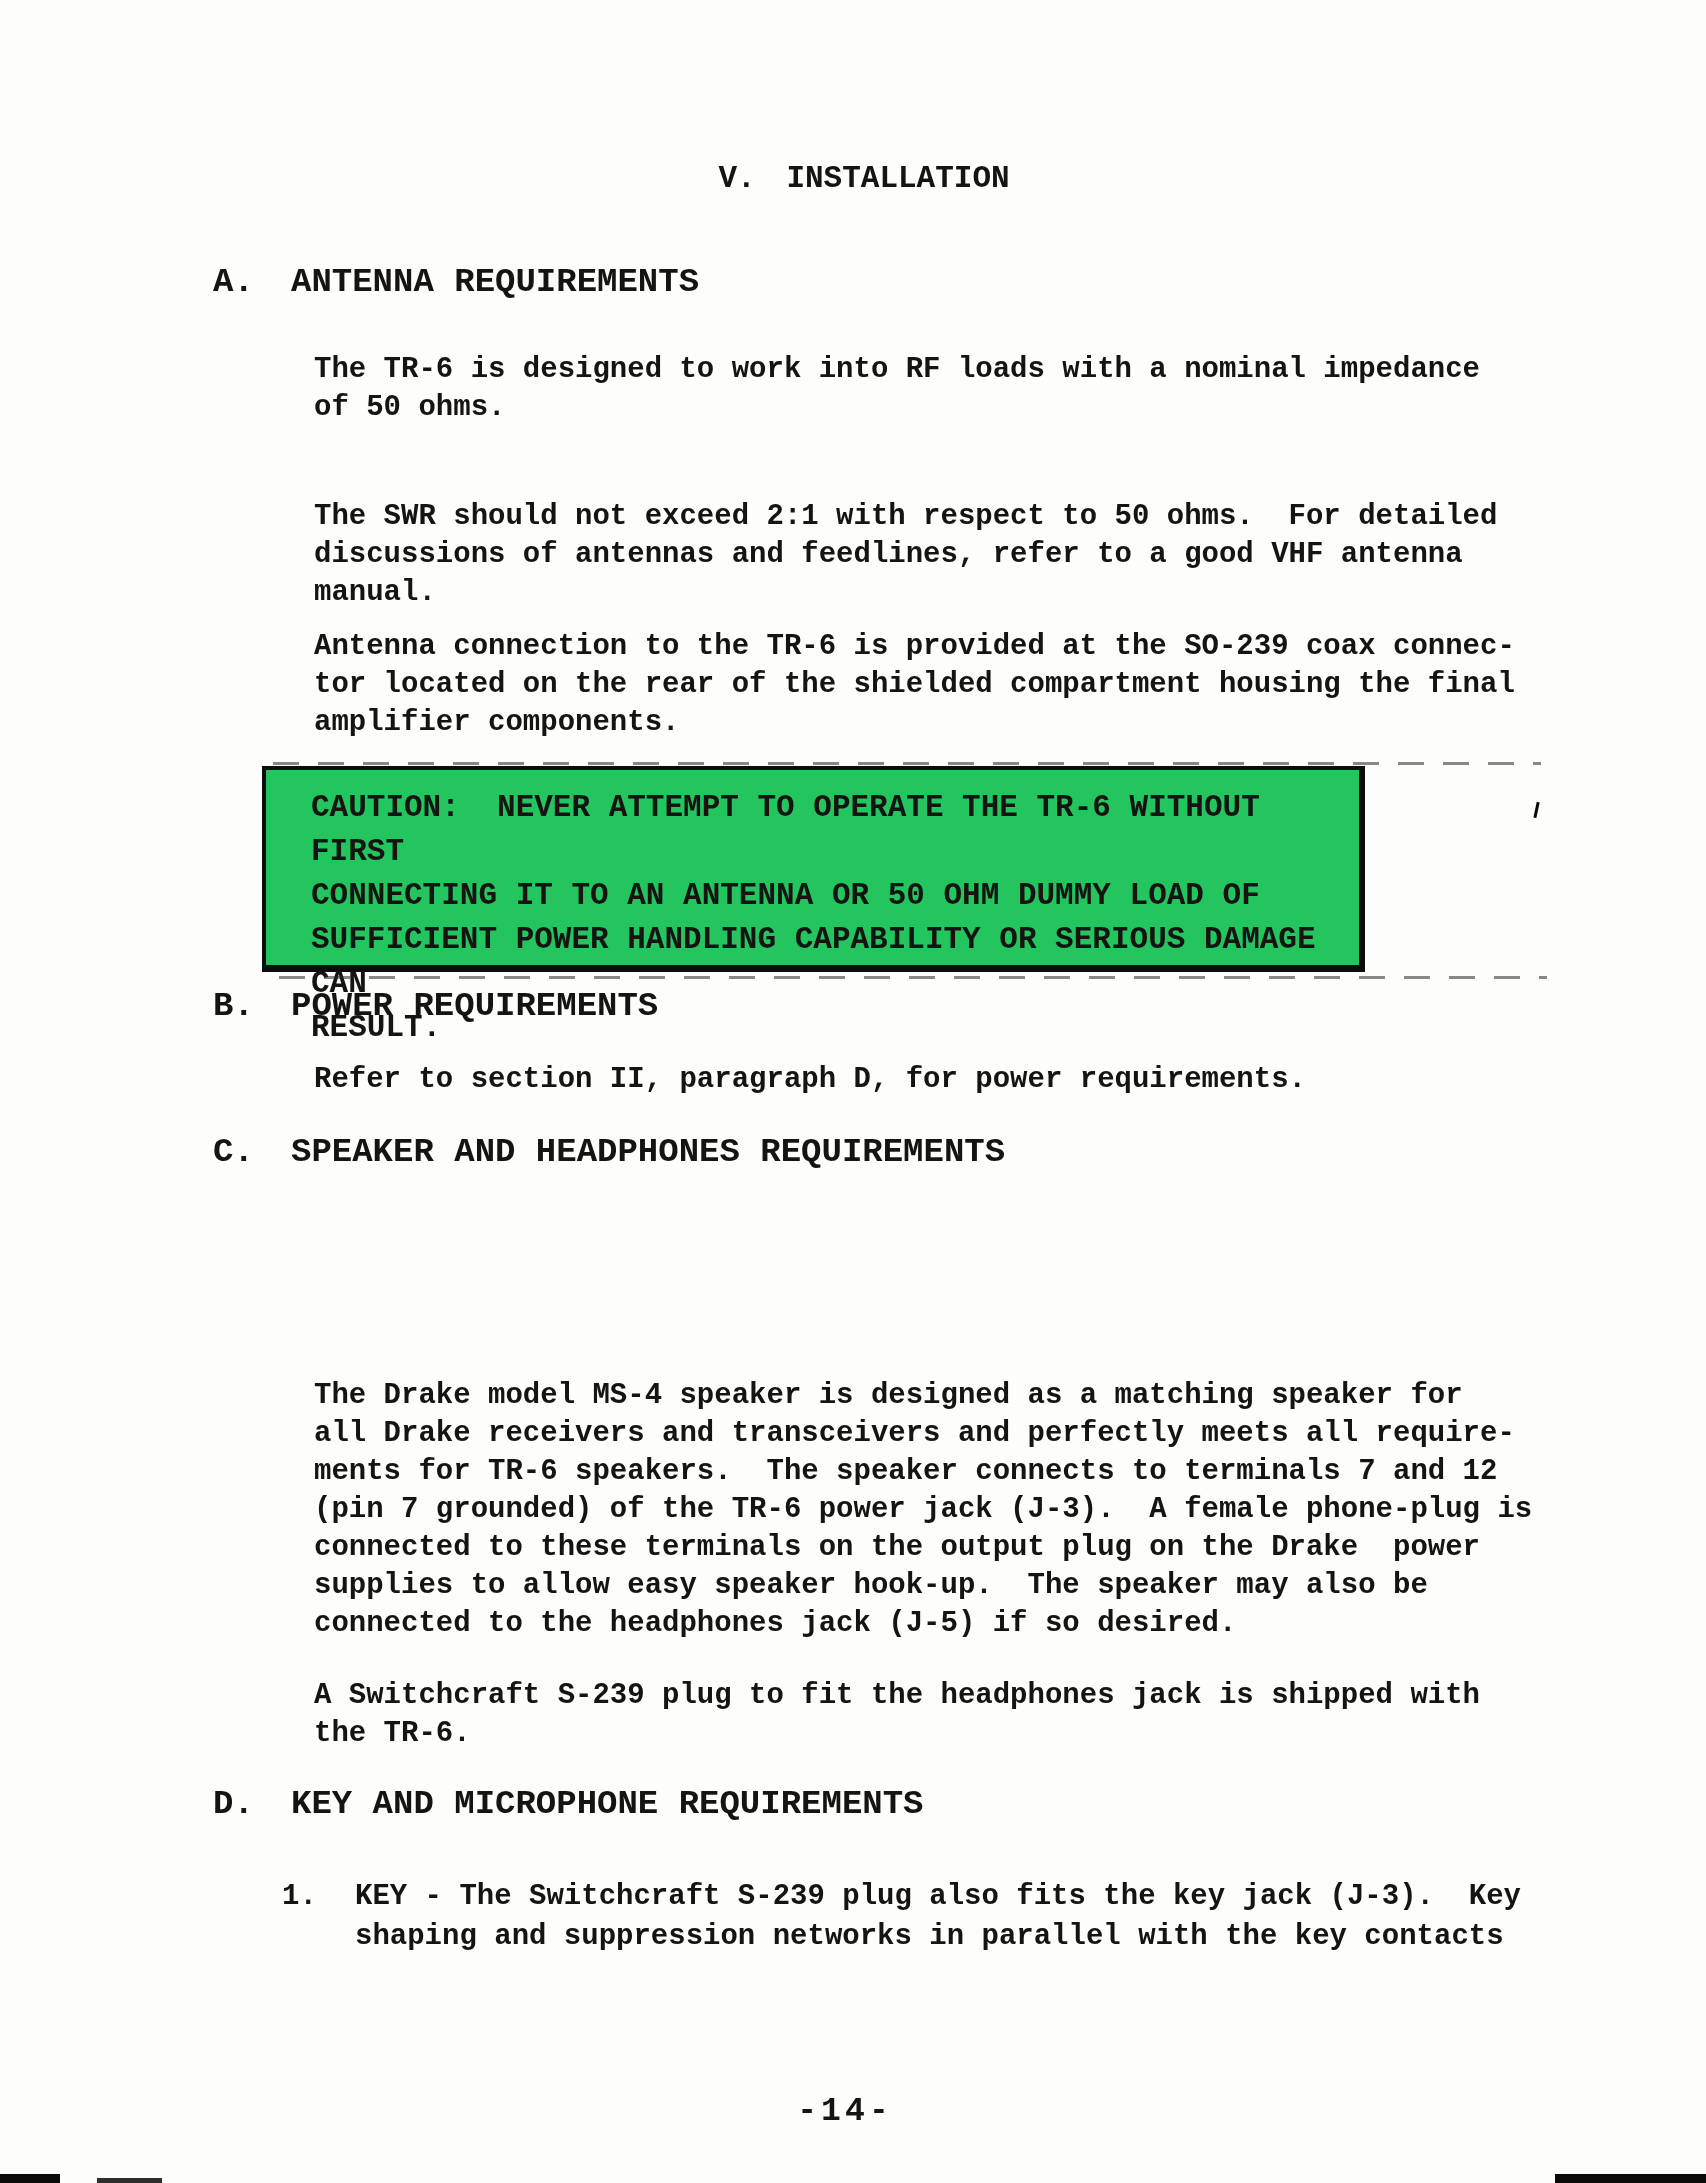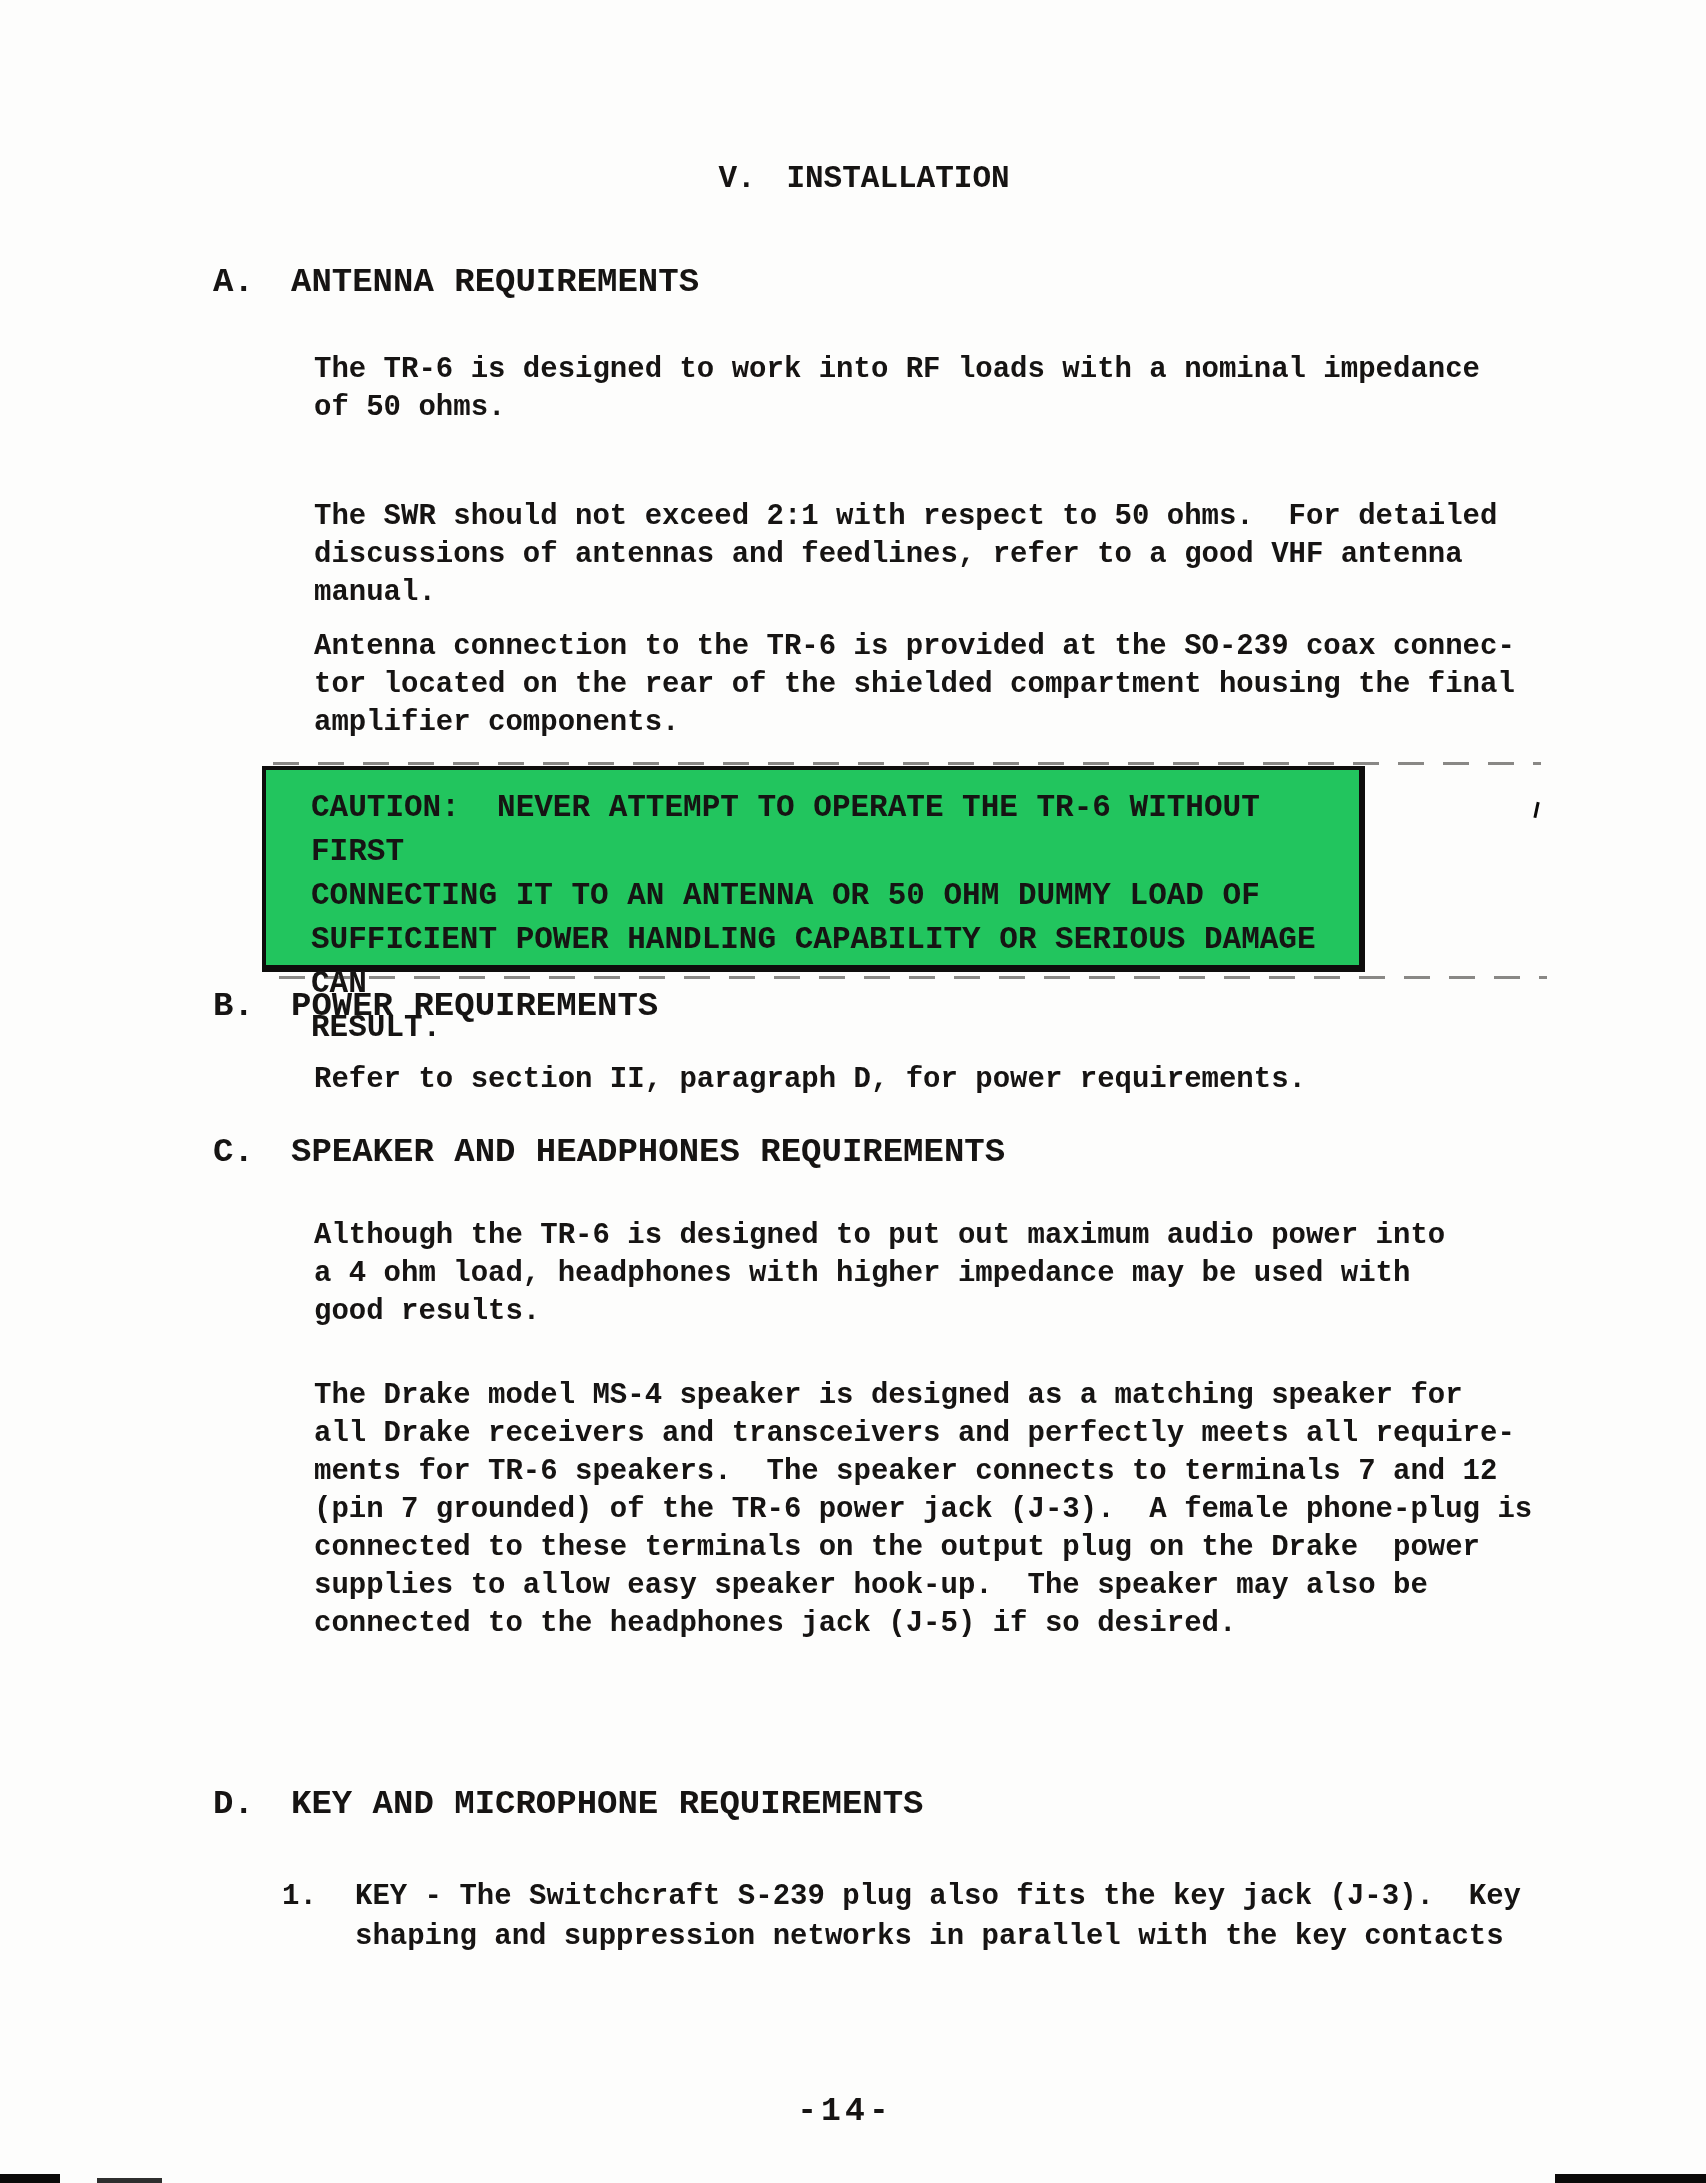--- a/index.html
+++ b/index.html
@@ -109,30 +109,29 @@
 SUFFICIENT POWER HANDLING CAPABILITY OR SERIOUS DAMAGE CAN
 RESULT.</div>
   </div>
   <div class="scan-dash" style="top:976px; left:279px; width:1268px;"></div>
   <div class="scan-blot" style="top:802px; left:1535px; width:3.4px; height:16.4px; transform:rotate(12deg);"></div>
 
   <div class="sec-heading" style="top:987px;"><span class="h-label">B.</span><span>POWER REQUIREMENTS</span></div>
   <div class="para" style="top:1061px;">Refer to section II, paragraph D, for power requirements.</div>
 
   <div class="sec-heading" style="top:1133px;"><span class="h-label">C.</span><span>SPEAKER AND HEADPHONES REQUIREMENTS</span></div>
-  <div class="para" style="top:1217px;">Although the TR-6 is designed to put out maximum audio power into
-a 4 ohm load, headphones with higher impedance may be used with
-good results.</div>
   <div class="para" style="top:1377px;">The Drake model MS-4 speaker is designed as a matching speaker for
 all Drake receivers and transceivers and perfectly meets all require-
 ments for TR-6 speakers.  The speaker connects to terminals 7 and 12
 (pin 7 grounded) of the TR-6 power jack (J-3).  A female phone-plug is
 connected to these terminals on the output plug on the Drake  power
 supplies to allow easy speaker hook-up.  The speaker may also be
 connected to the headphones jack (J-5) if so desired.</div>
+  <div class="para" style="top:1677px;">A Switchcraft S-239 plug to fit the headphones jack is shipped with
+the TR-6.</div>
 
   <div class="sec-heading" style="top:1785px;"><span class="h-label">D.</span><span>KEY AND MICROPHONE REQUIREMENTS</span></div>
   <div class="list-item">
     <span class="li-number">1.</span>
     <span class="li-text">KEY - The Switchcraft S-239 plug also fits the key jack (J-3).  Key
 shaping and suppression networks in parallel with the key contacts</span>
   </div>
 
   <div class="page-number">-14-</div>
 

